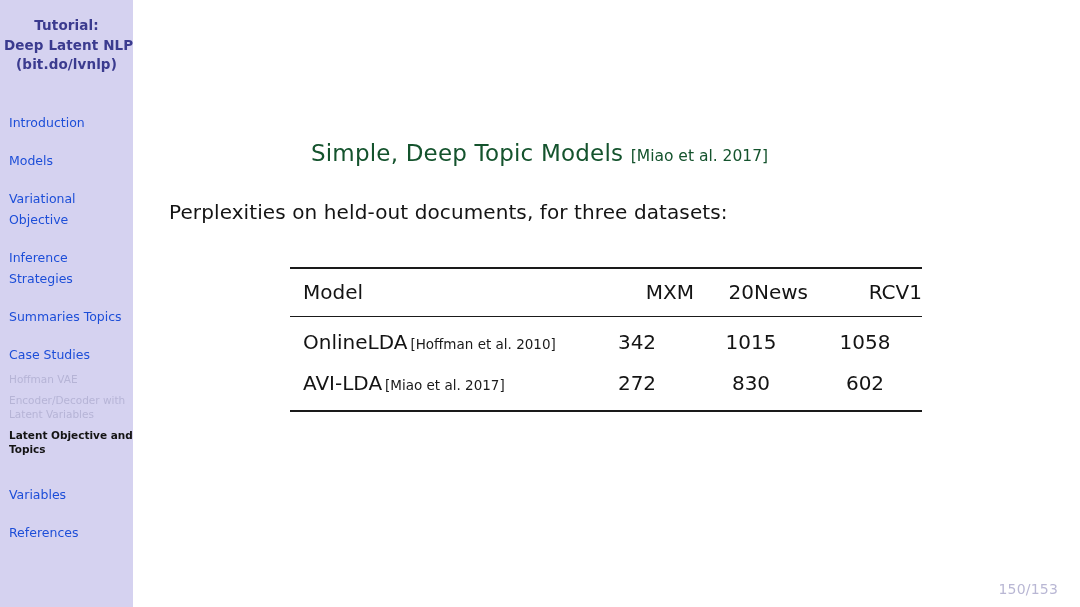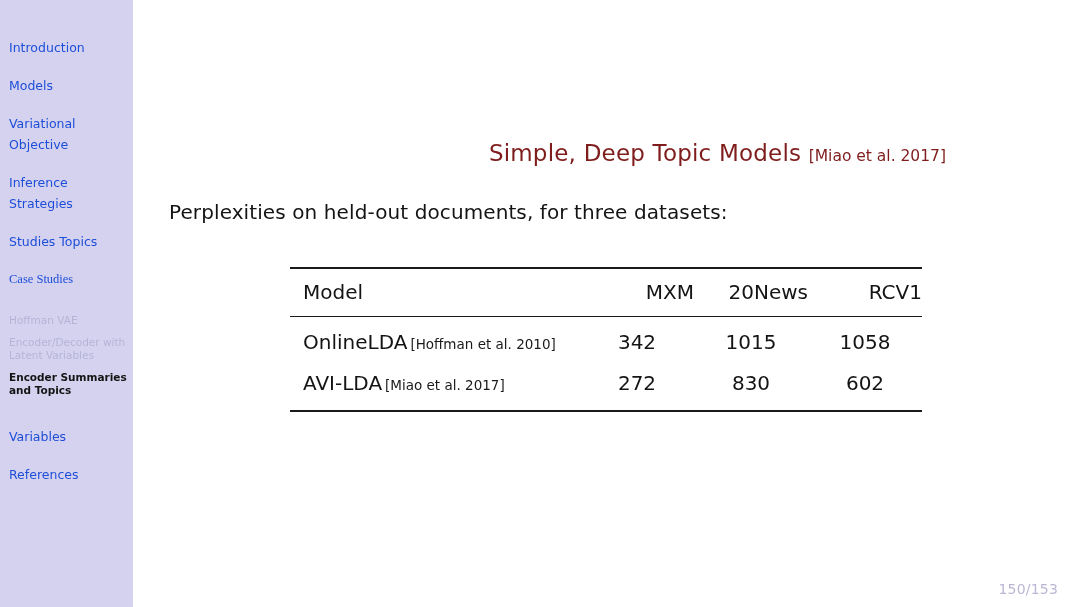--- a/index.html
+++ b/index.html
@@ -79,22 +79,22 @@
     top: 0;
     width: 947px;
     height: 607px;
   }
 
   .slide-title {
     position: absolute;
     left: 0;
     top: 140px;
     width: 813px;
-    text-align: right;
-    color: #7f1d1d;
+    text-align: center;
+    color: #14532d;
     font-size: 23px;
     letter-spacing: 0.2px;
     white-space: nowrap;
   }
   .slide-title .cite {
     font-size: 15.5px;
     letter-spacing: 0;
   }
 
   .lead {
@@ -174,40 +174,45 @@
     letter-spacing: 0.2px;
   }
 </style>
 </head>
 <body>
 
 <div class="slide">
 
   <div class="sidebar">
 
+    <div class="sidebar-title">
+      <div>Tutorial:</div>
+      <div>Deep Latent NLP</div>
+      <div>(bit.do/lvnlp)</div>
+    </div>
 
     <div class="nav">
 
       <div class="nav-section">Introduction</div>
 
       <div class="nav-section">Models</div>
 
       <div class="nav-section">Variational Objective</div>
 
       <div class="nav-section">Inference Strategies</div>
 
-      <div class="nav-section">Studies Topics</div>
-
-      <div class="nav-section tight" style="margin-bottom:24px;font-family:Liberation Serif, serif;">Case Studies</div>
+      <div class="nav-section">Summaries Topics</div>
+
+      <div class="nav-section tight" style="margin-bottom:8px;">Case Studies</div>
 
       <div class="nav-sub">Hoffman VAE</div>
 
       <div class="nav-sub">Encoder/Decoder with Latent Variables</div>
 
-      <div class="nav-sub active">Encoder Summaries and Topics</div>
+      <div class="nav-sub active">Latent Objective and Topics</div>
 
       <div class="nav-gap-md"></div>
 
       <div class="nav-section">Variables</div>
 
       <div class="nav-section">References</div>
 
     </div>
   </div>
 

